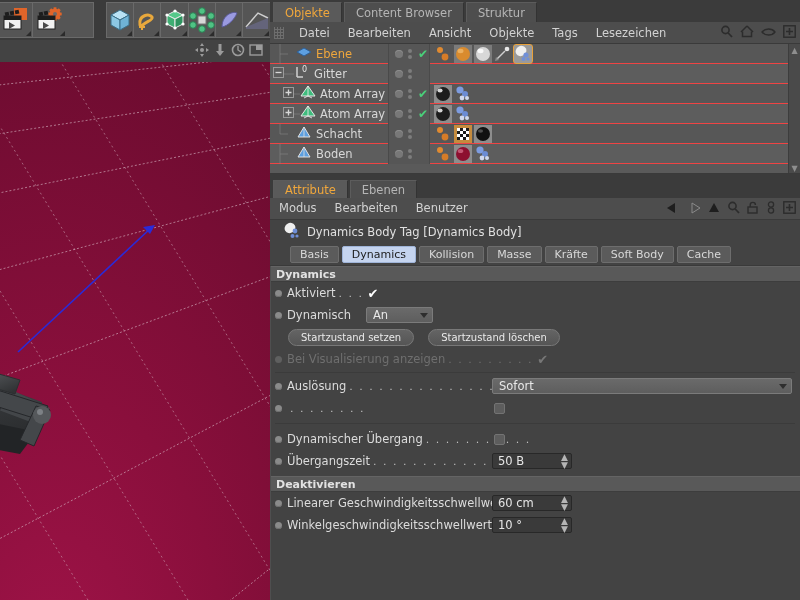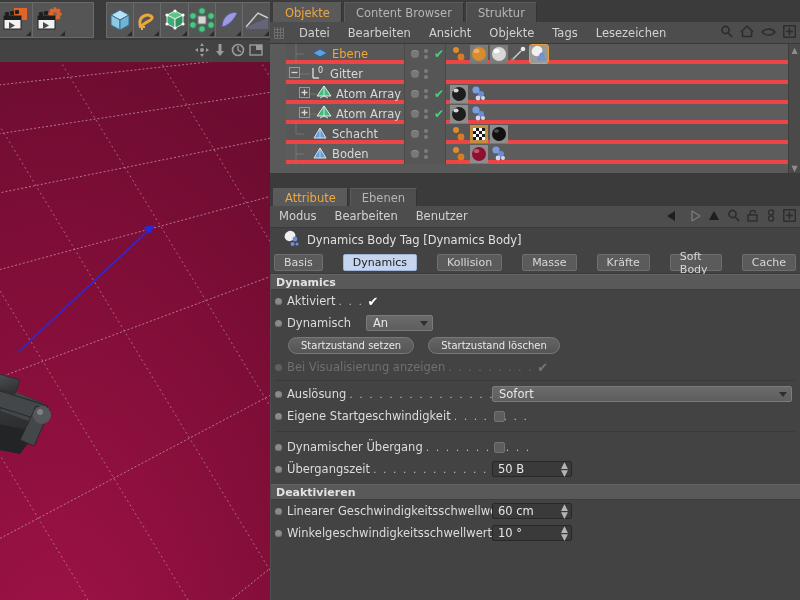--- a/index.html
+++ b/index.html
@@ -104,23 +104,22 @@
   }
   .mitem{ padding:0 9px; color:#d2d2d2; font-size:11.5px; line-height:22px;}
   .menu-right{ position:absolute; right:4px; top:0; height:22px; display:flex; align-items:center; gap:7px;}
 
   
   .objmgr{
     position:relative; height:130px; background:#5a5a5a;
     border-bottom:1px solid #3a3a3a; overflow:hidden;
   }
   .obj-row{
-    position:relative; height:20px; display:flex; 
-    border-bottom:4px solid #ef4444;
-    margin-left:16px;
+    position:relative; height:20px; display:flex; align-items:center;
+    border-bottom:1px solid #ef4444;
   }
   .obj-row:nth-child(odd){ background:#575757; }
   .obj-row:nth-child(even){ background:#5d5d5d; }
   .obj-name-cell{ width:118px; display:flex; align-items:center; height:20px; position:relative; overflow:hidden;}
   .obj-label{ font-size:11.5px; color:#d8d8d8; margin-left:4px; white-space:nowrap;}
   .obj-label.sel{ color:#f0a73c; }
   .dotcol{
     width:42px; height:20px; display:flex; align-items:center; gap:5px;
     padding-left:6px;
     background:#565656;
@@ -134,32 +133,32 @@
   .tag{ width:18px;height:18px; border-radius:2px; position:relative; flex:0 0 auto;}
   .tag.selected{ outline:1px solid #e8a13a; }
   .om-scroll{
     position:absolute; right:0; top:0; width:12px; height:130px; background:#4a4a4a;
     border-left:1px solid #3d3d3d; display:flex; flex-direction:column; justify-content:space-between;
   }
   .om-scroll .arw{ height:12px; display:flex;align-items:center;justify-content:center;color:#8e8e8e;font-size:8px;}
 
   
   .attr-tabstrip{
-    height:32px; background:#3b3b3b; display:flex; align-items:flex-end; padding-left:3px;
+    height:24px; background:#3b3b3b; display:flex; align-items:flex-end; padding-left:3px;
   }
   .attr-menurow{
     height:22px; background:#4d4d4d; display:flex; align-items:flex-end; position:relative;
     border-bottom:1px solid #3a3a3a;
   }
   .attr-title{
     height:24px; background:#434343; display:flex; align-items:center; gap:6px; padding-left:13px;
     font-size:11.5px; color:#e0e0e0;
   }
   .tabrow{
-    height:22px; background:#434343; display:flex; align-items:center; padding:0 4px; gap:20px;
+    height:22px; background:#434343; display:flex; align-items:center; padding:0 20px; gap:3px;
     border-bottom:1px solid #3a3a3a;
   }
   .ttab{
     height:17px; padding:0 9px; display:flex;align-items:center;
     background:#5b5b5b; color:#d8d8d8; font-size:11px;
     border:1px solid #6d6d6d; border-radius:2px;
   }
   .ttab.active{ background:#c5d4ef; color:#1b1b1b; border-color:#9fb4d8;}
 
   .section-hdr{
@@ -916,21 +915,20 @@
         <span class="plabel">Auslösung</span>
         <span class="pdots">. . . . . . . . . . . . . . . .</span>
         <span class="combo" style="position:absolute;left:222px;right:8px;">
           <span>Sofort</span>
           <span class="car"></span>
         </span>
       </div>
 
       <div class="prow">
         <span class="pdot"></span>
-        <span class="plabel">Eigene Startgeschwindigkeit</span>
         <span class="pdots">. . . . . . . .</span>
         <span class="chk" style="position:absolute;left:224px;"></span>
       </div>
 
       <div class="sep-line" style="margin-top:4px;margin-bottom:4px;"></div>
 
       <div class="prow">
         <span class="pdot"></span>
         <span class="plabel">Dynamischer Übergang</span>
         <span class="pdots">. . . . . . . . . . .</span>

